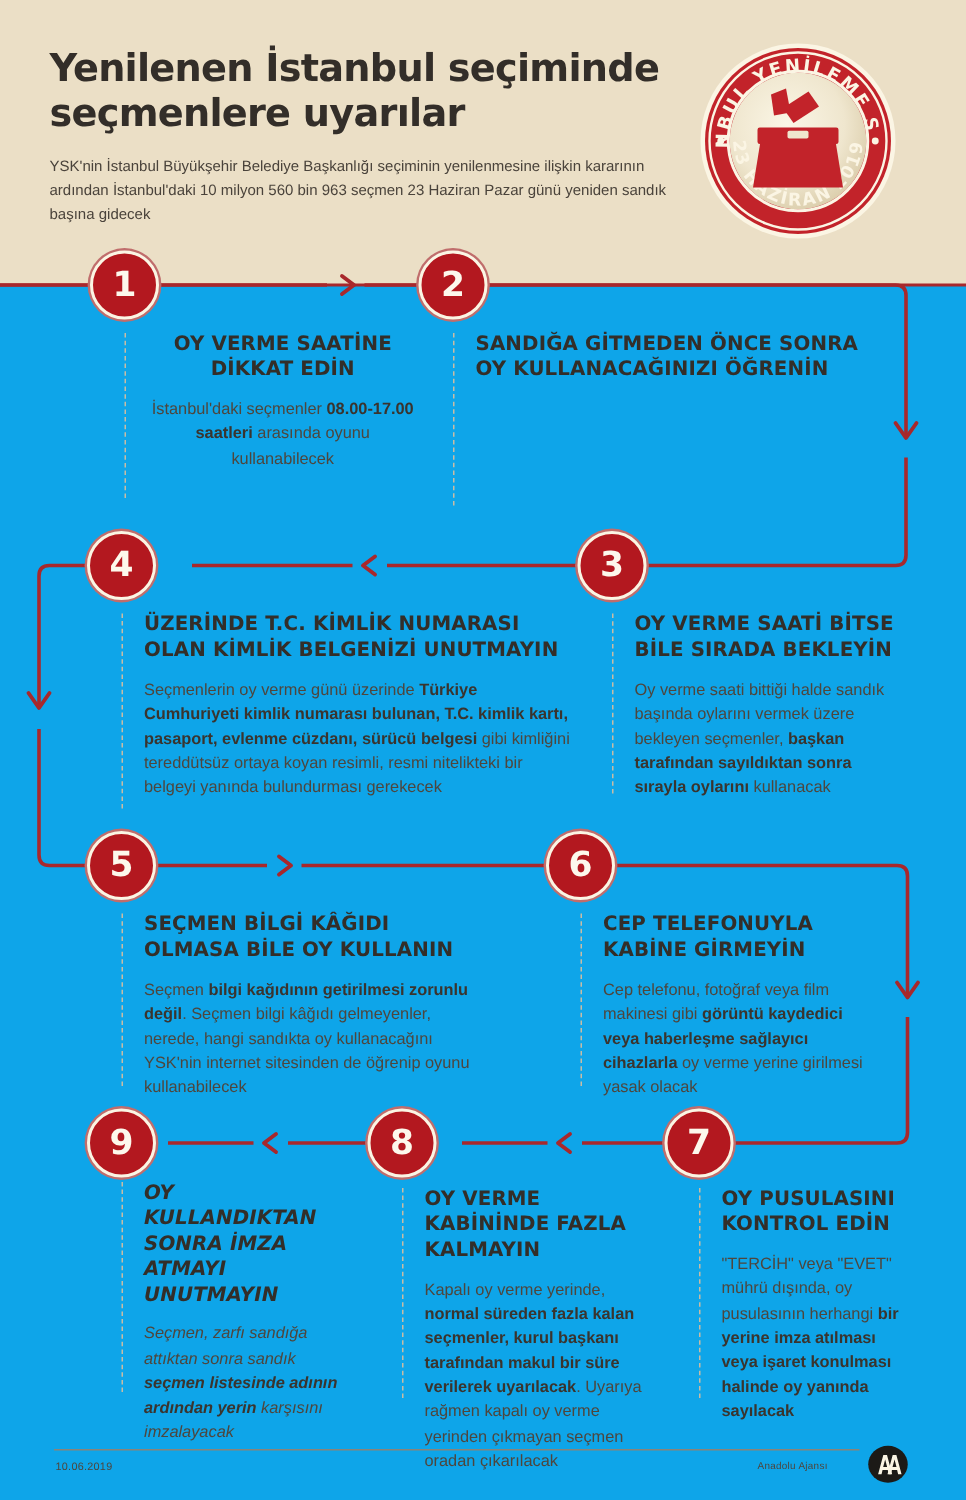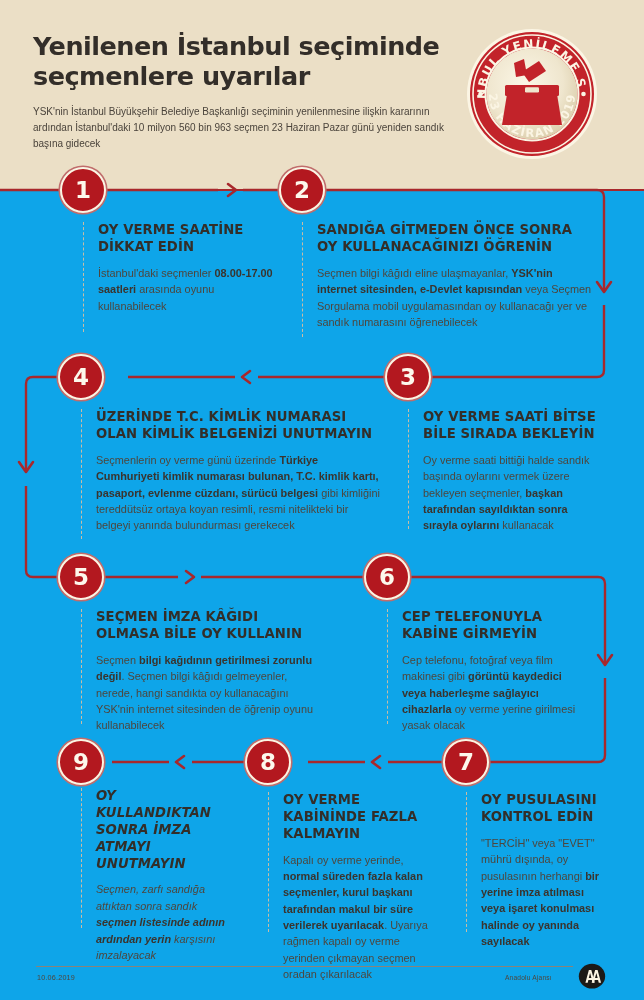--- a/index.html
+++ b/index.html
@@ -242,46 +242,45 @@
       <polyline points="380,756 372,762 380,768" stroke-width="2.6" stroke-linecap="round" stroke-linejoin="round"></polyline>
       <line x1="365" y1="762" x2="308" y2="762"></line>
 
       <line x1="245" y1="762" x2="192" y2="762"></line>
       <polyline points="184,756 176,762 184,768" stroke-width="2.6" stroke-linecap="round" stroke-linejoin="round"></polyline>
       <line x1="169" y1="762" x2="112" y2="762"></line>
     </g>
   </svg>
 
   <div class="badge" style="left:60px; top:167px;">1</div>
-  <div class="card" style="left:83px; top:222px; width:196px; height:110px;">
+  <div class="card" style="left:83px; top:222px; width:196px; height:110px;text-align:center;">
     <h3>OY VERME SAATİNE DİKKAT EDİN</h3>
     <div class="body">İstanbul'daki seçmenler <b>08.00-17.00 saatleri</b> arasında oyunu kullanabilecek</div>
   </div>
 
   <div class="badge" style="left:279px; top:167px;">2</div>
   <div class="card" style="left:302px; top:222px; width:290px; height:115px;">
     <h3>SANDIĞA GİTMEDEN ÖNCE SONRA OY KULLANACAĞINIZI ÖĞRENİN</h3>
-    <div class="body">Seçmen bilgi kâğıdı eline ulaşmayanlar, <b>YSK'nin internet sitesinden, e-Devlet kapısından</b> veya Seçmen Sorgulama mobil uygulamasından oy kullanacağı yer ve sandık numarasını öğrenebilecek</div>
   </div>
 
   <div class="badge" style="left:385px; top:354px;">3</div>
   <div class="card" style="left:408px; top:409px; width:190px; height:120px;">
     <h3>OY VERME SAATİ BİTSE BİLE SIRADA BEKLEYİN</h3>
     <div class="body">Oy verme saati bittiği halde sandık başında oylarını vermek üzere bekleyen seçmenler, <b>başkan tarafından sayıldıktan sonra sırayla oylarını</b> kullanacak</div>
   </div>
 
   <div class="badge" style="left:58px; top:354px;">4</div>
   <div class="card" style="left:81px; top:409px; width:300px; height:130px;">
     <h3>ÜZERİNDE T.C. KİMLİK NUMARASI OLAN KİMLİK BELGENİZİ UNUTMAYIN</h3>
     <div class="body">Seçmenlerin oy verme günü üzerinde <b>Türkiye Cumhuriyeti kimlik numarası bulunan, T.C. kimlik kartı, pasaport, evlenme cüzdanı, sürücü belgesi</b> gibi kimliğini tereddütsüz ortaya koyan resimli, resmi nitelikteki bir belgeyi yanında bulundurması gerekecek</div>
   </div>
 
   <div class="badge" style="left:58px; top:554px;">5</div>
   <div class="card" style="left:81px; top:609px; width:240px; height:115px;">
-    <h3>SEÇMEN İMZA KÂĞIDI OLMASA BİLE OY KULLANIN</h3>
+    <h3>SEÇMEN BİLGİ KÂĞIDI OLMASA BİLE OY KULLANIN</h3>
     <div class="body">Seçmen <b>bilgi kağıdının getirilmesi zorunlu değil</b>. Seçmen bilgi kâğıdı gelmeyenler, nerede, hangi sandıkta oy kullanacağını YSK'nin internet sitesinden de öğrenip oyunu kullanabilecek</div>
   </div>
 
   <div class="badge" style="left:364px; top:554px;">6</div>
   <div class="card" style="left:387px; top:609px; width:196px; height:115px;">
     <h3>CEP TELEFONUYLA KABİNE GİRMEYİN</h3>
     <div class="body">Cep telefonu, fotoğraf veya film makinesi gibi <b>görüntü kaydedici veya haberleşme sağlayıcı cihazlarla</b> oy verme yerine girilmesi yasak olacak</div>
   </div>
 
   <div class="badge" style="left:443px; top:739px;">7</div>

